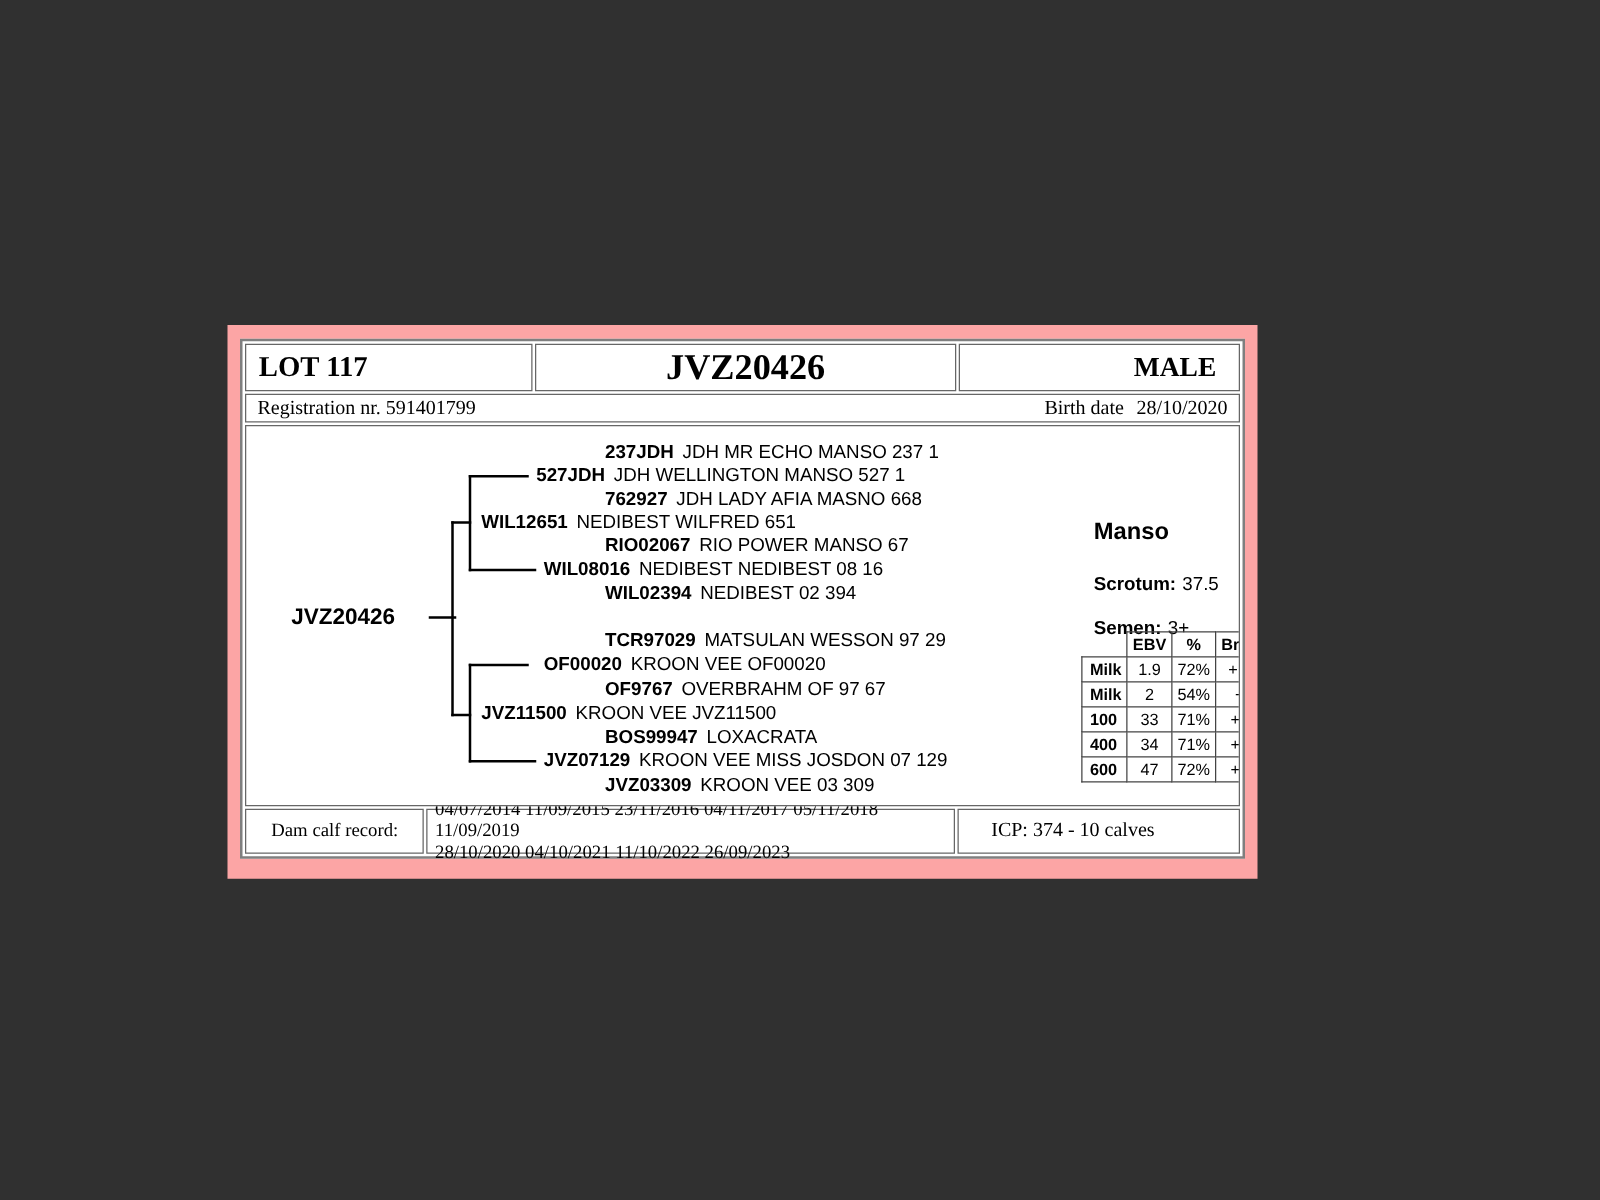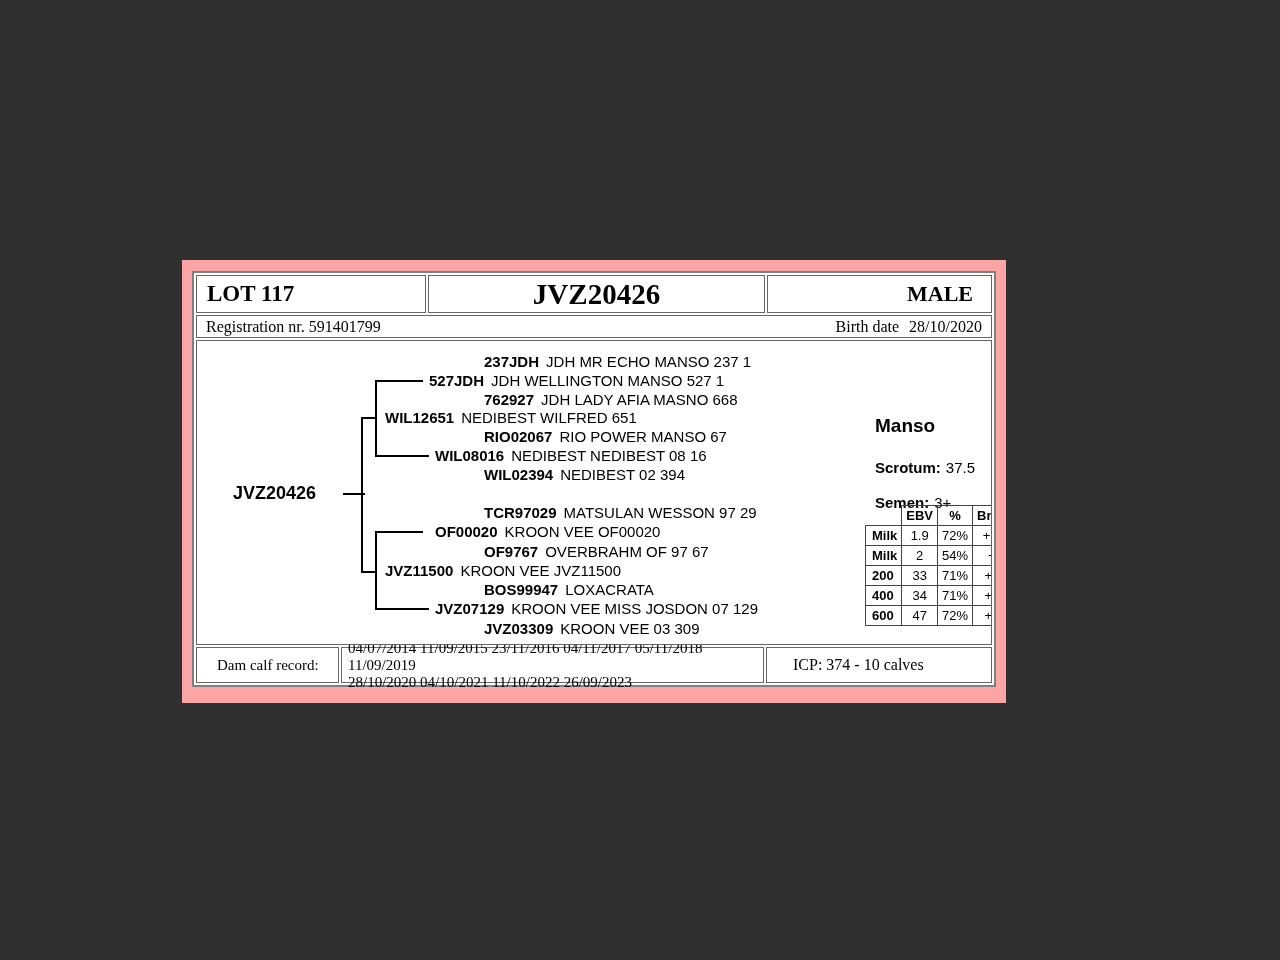--- a/index.html
+++ b/index.html
@@ -146,21 +146,21 @@
               <td>72%</td>
               <td>+1.7</td>
             </tr>
             <tr>
               <td class="rowlab">Milk</td>
               <td>2</td>
               <td>54%</td>
               <td>+3</td>
             </tr>
             <tr>
-              <td class="rowlab">200</td>
+              <td class="rowlab">100</td>
               <td>33</td>
               <td>71%</td>
               <td>+16</td>
             </tr>
             <tr>
               <td class="rowlab">400</td>
               <td>34</td>
               <td>71%</td>
               <td>+26</td>
             </tr>

